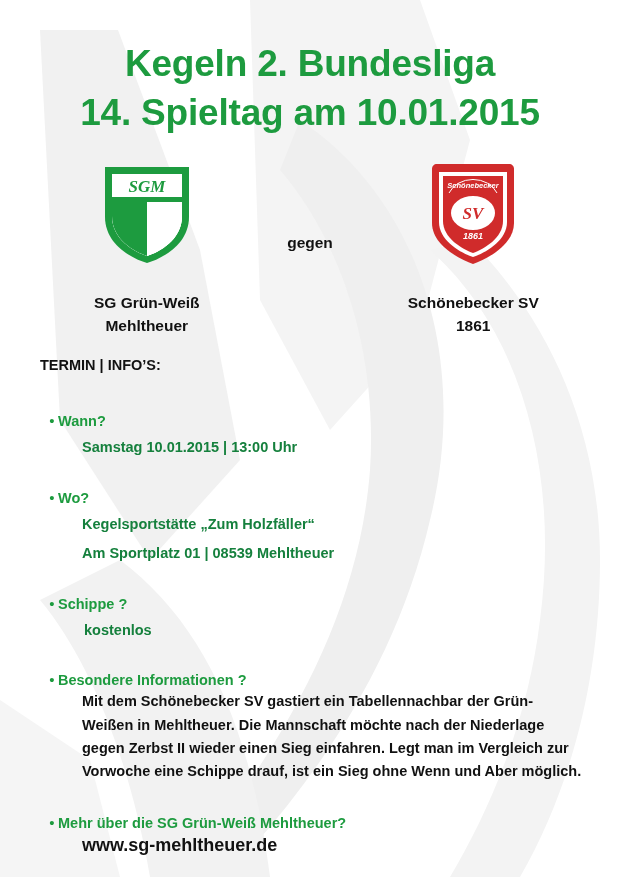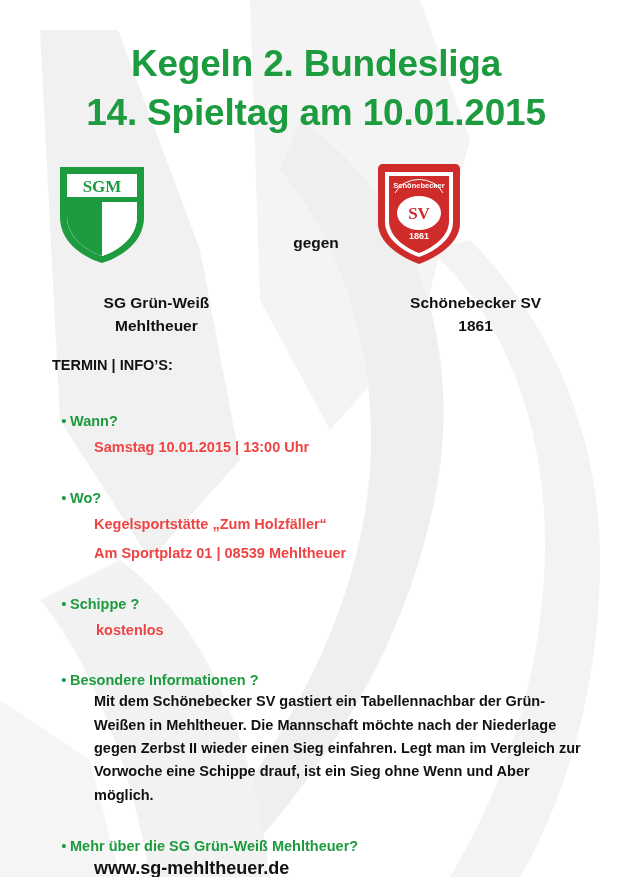--- a/index.html
+++ b/index.html
@@ -10,21 +10,20 @@
   }
   body {
     font-family: "Liberation Sans", sans-serif;
   }
   .poster {
     position: relative;
     width: 620px;
     height: 877px;
     background: #ffffff;
     overflow: hidden;
-    padding-left: 12px;
   }
   
   .watermark {
     position: absolute;
     inset: 0;
     pointer-events: none;
     z-index: 0;
   }
   .content {
     position: relative;
@@ -55,20 +54,22 @@
     padding: 0 14px;
   }
   .team {
     width: 215px;
     text-align: center;
   }
   .crest-wrap {
     height: 105px;
     display: flex;
     align-items: center;
+    justify-content: center;
+    font-style: italic;
   }
   .team-name {
     margin-top: 24px;
     font-weight: bold;
     font-size: 15.5px;
     line-height: 1.5;
     color: #111111;
   }
   .versus {
     width: 120px;
@@ -108,21 +109,21 @@
     color: #1d9b3f;
     font-weight: bold;
     font-size: 14.5px;
     margin-top: 20px;
   }
   .answer {
     margin-left: 42px;
     margin-top: 7px;
     font-weight: bold;
     font-size: 14.5px;
-    color: #ef4444;
+    color: #15803d;
     line-height: 1.55;
   }
   .answer.indent-more { margin-left: 44px; }
   .paragraph {
     margin-left: 42px;
     margin-top: 2px;
     font-weight: bold;
     font-size: 14.5px;
     color: #111111;
     line-height: 1.62;

